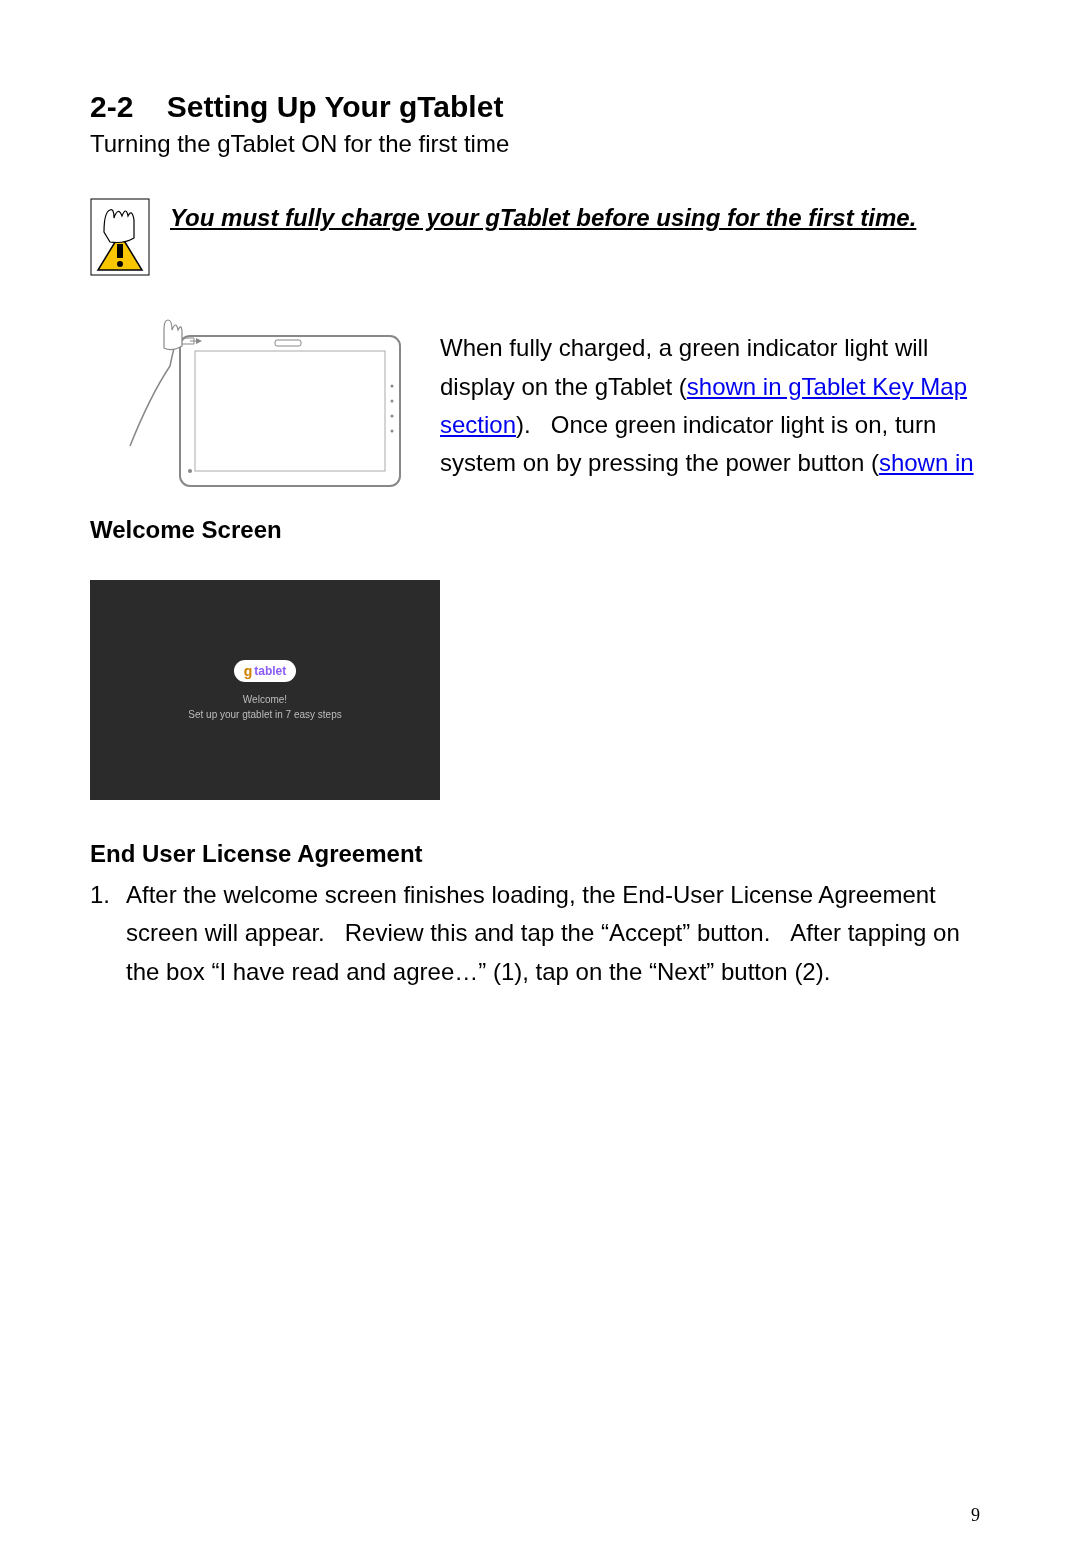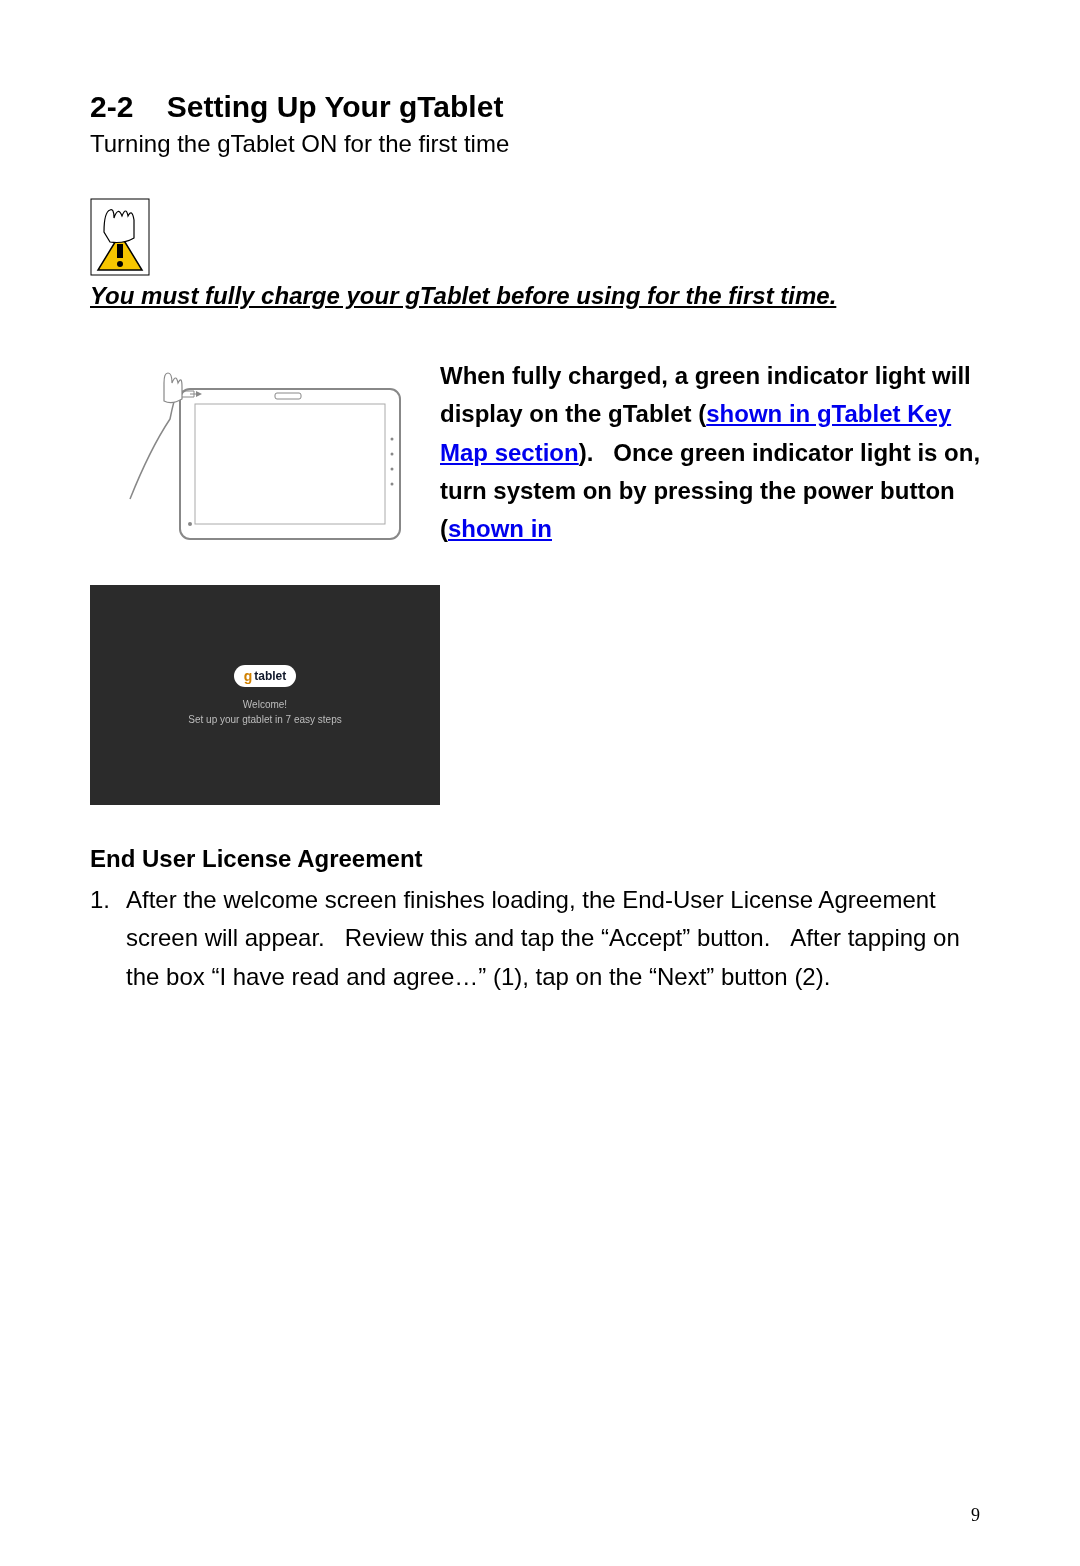--- a/index.html
+++ b/index.html
@@ -23,40 +23,38 @@
   }
   .sub-title {
     font-size: 24px;
     font-weight: normal;
     margin: 0 0 40px 0;
   }
   .notice-row {
     display: flex;
     align-items: flex-start;
     margin-bottom: 40px;
-    flex-direction: column;
   }
   .notice-icon {
     width: 60px;
     height: 78px;
     flex-shrink: 0;
     margin-right: 20px;
   }
   .notice-text {
     font-size: 24px;
     font-weight: bold;
     font-style: italic;
     text-decoration: underline;
     line-height: 1.7;
   }
   .step-row {
     display: flex;
-    align-items: flex-end;
+    align-items: center;
     margin-bottom: 20px;
-    font-weight: bold;
   }
   .tablet-illustration {
     width: 300px;
     height: 180px;
     flex-shrink: 0;
     margin-right: 20px;
     margin-left: 30px;
   }
   .body-text {
     font-size: 24px;
@@ -94,21 +92,21 @@
     align-items: center;
     margin-bottom: 12px;
   }
   .logo-g {
     color: #d08000;
     font-weight: bold;
     font-size: 14px;
     margin-right: 2px;
   }
   .logo-tablet {
-    color: #0f172a;
+    color: #8b5cf6;
     font-weight: bold;
     font-size: 12px;
   }
   .welcome-label {
     color: #bdbdbd;
     font-size: 10px;
     margin-bottom: 4px;
   }
   .welcome-sub {
     color: #bdbdbd;
@@ -170,20 +168,21 @@
         <path d="M70 25 L76 25" stroke="#888" stroke-width="1"></path>
         <polygon points="76,22 82,25 76,28" fill="#888"></polygon>
       </svg>
     </div>
     <div class="body-text">
       <span>When fully charged, a green indicator light will display on the gTablet (</span><a href="#" class="link">shown in gTablet Key Map section</a><span>).&nbsp;&nbsp;&nbsp;Once green indicator light is on, turn system on by pressing the power button (</span><a href="#" class="link">shown in </a>
     </div>
   </div>
 
 
+  <div class="heading3">Welcome Screen</div>
 
   <div class="welcome-screenshot">
     <div class="logo-pill">
       <span class="logo-g">g</span>
       <span class="logo-tablet">tablet</span>
     </div>
     <div class="welcome-label">Welcome!</div>
     <div class="welcome-sub">Set up your gtablet in 7 easy steps</div>
   </div>
 

